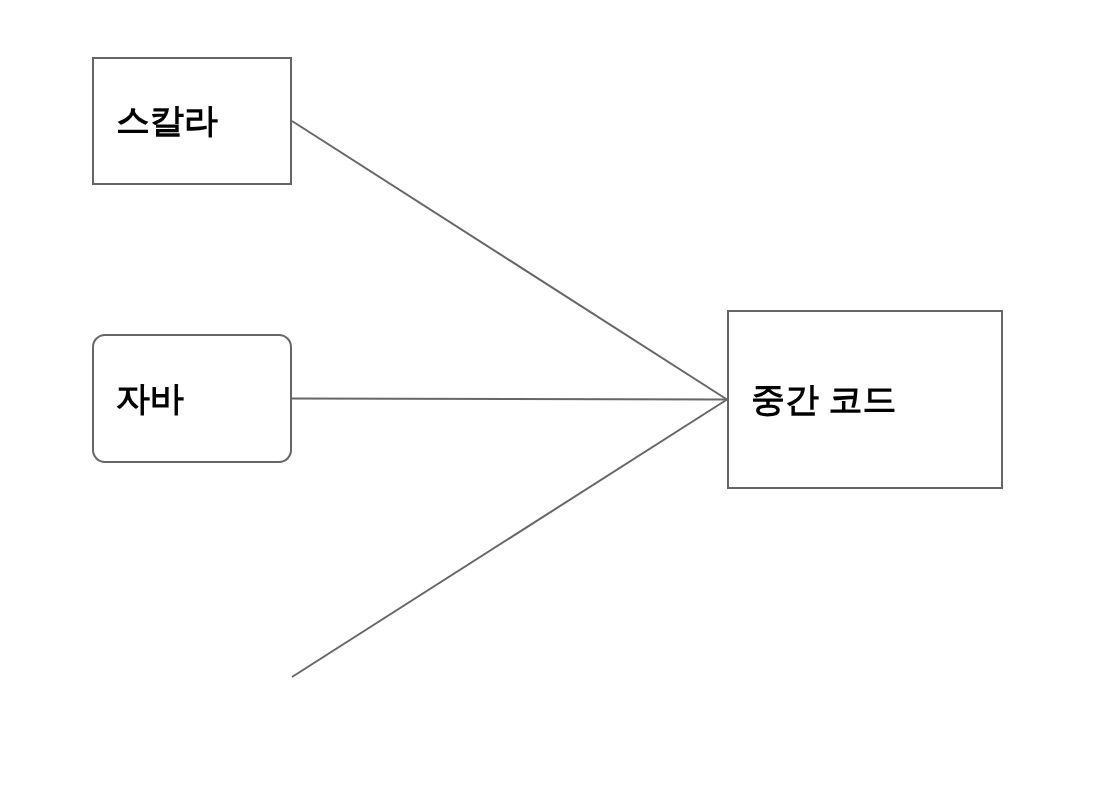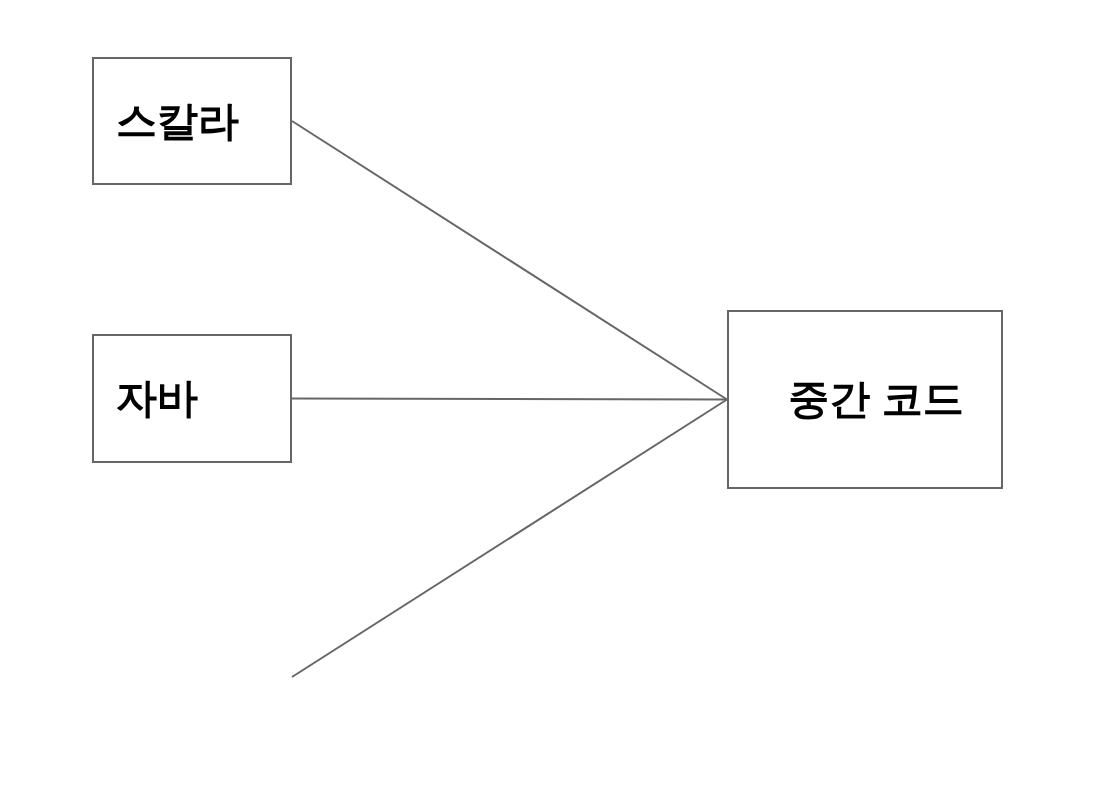--- a/index.html
+++ b/index.html
@@ -33,45 +33,44 @@
   }
   .node {
     position: absolute;
     box-sizing: border-box;
     border: 2px solid #666666;
     background: #ffffff;
     display: flex;
     align-items: center;
     padding-left: 22px;
     color: #000000;
-    font-size: 41px;
+    font-size: 34px;
     font-weight: 700;
     letter-spacing: 0;
     white-space: nowrap;
   }
   .node.pad-sm {
-    justify-content: center;
   }
 </style>
 </head>
 <body style="background: rgb(255, 255, 255);">
 
 <div class="canvas">
 
   <svg class="edges" xmlns="http://www.w3.org/2000/svg">
     <line x1="292" y1="121" x2="727" y2="399.5" stroke="#666666"></line>
     <line x1="292" y1="398.5" x2="727" y2="399.5" stroke="#666666"></line>
     <line x1="292" y1="677" x2="727" y2="399.5" stroke="#666666"></line>
   </svg>
 
   <div class="node" style="left: 92px; top: 57px; width: 200px; height: 128px; border-color: rgb(102, 102, 102); color: rgb(0, 0, 0);">
     <span>스칼라</span>
   </div>
 
-  <div class="node" style="left: 92px; top: 334px; width: 200px; height: 129px; border-color: rgb(102, 102, 102); color: rgb(0, 0, 0);">
+  <div class="node" style="left: 92px; top: 334px; width: 200px; height: 129px; border-color: rgb(102, 102, 102); color: rgb(0, 0, 0); border-radius: 13px;">
     <span>자바</span>
   </div>
 
 
   <div class="node pad-sm" style="left: 727px; top: 310px; width: 276px; height: 179px; border-color: rgb(102, 102, 102); color: rgb(0, 0, 0);">
     <span>중간 코드</span>
   </div>
 
 </div>
 

